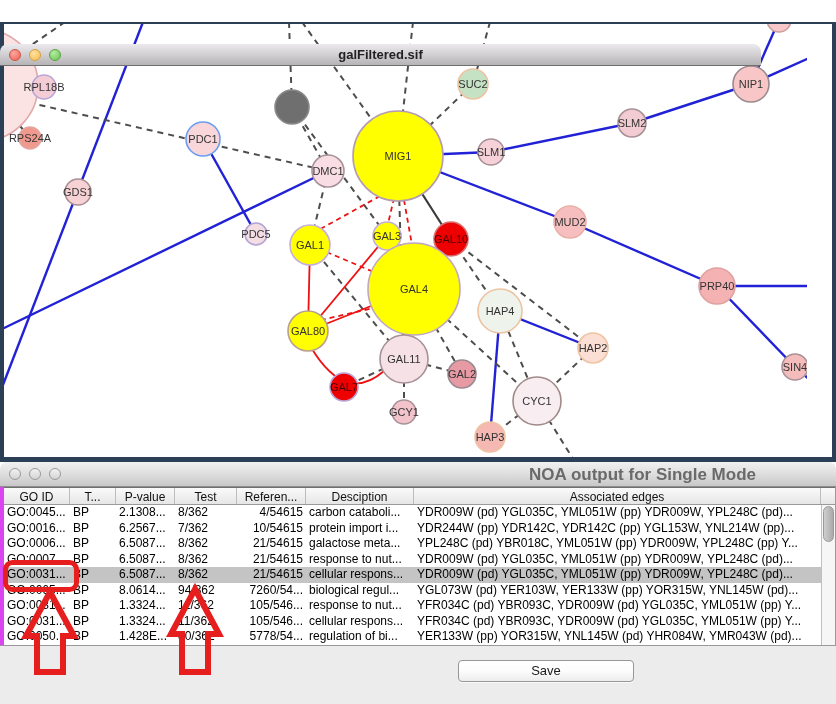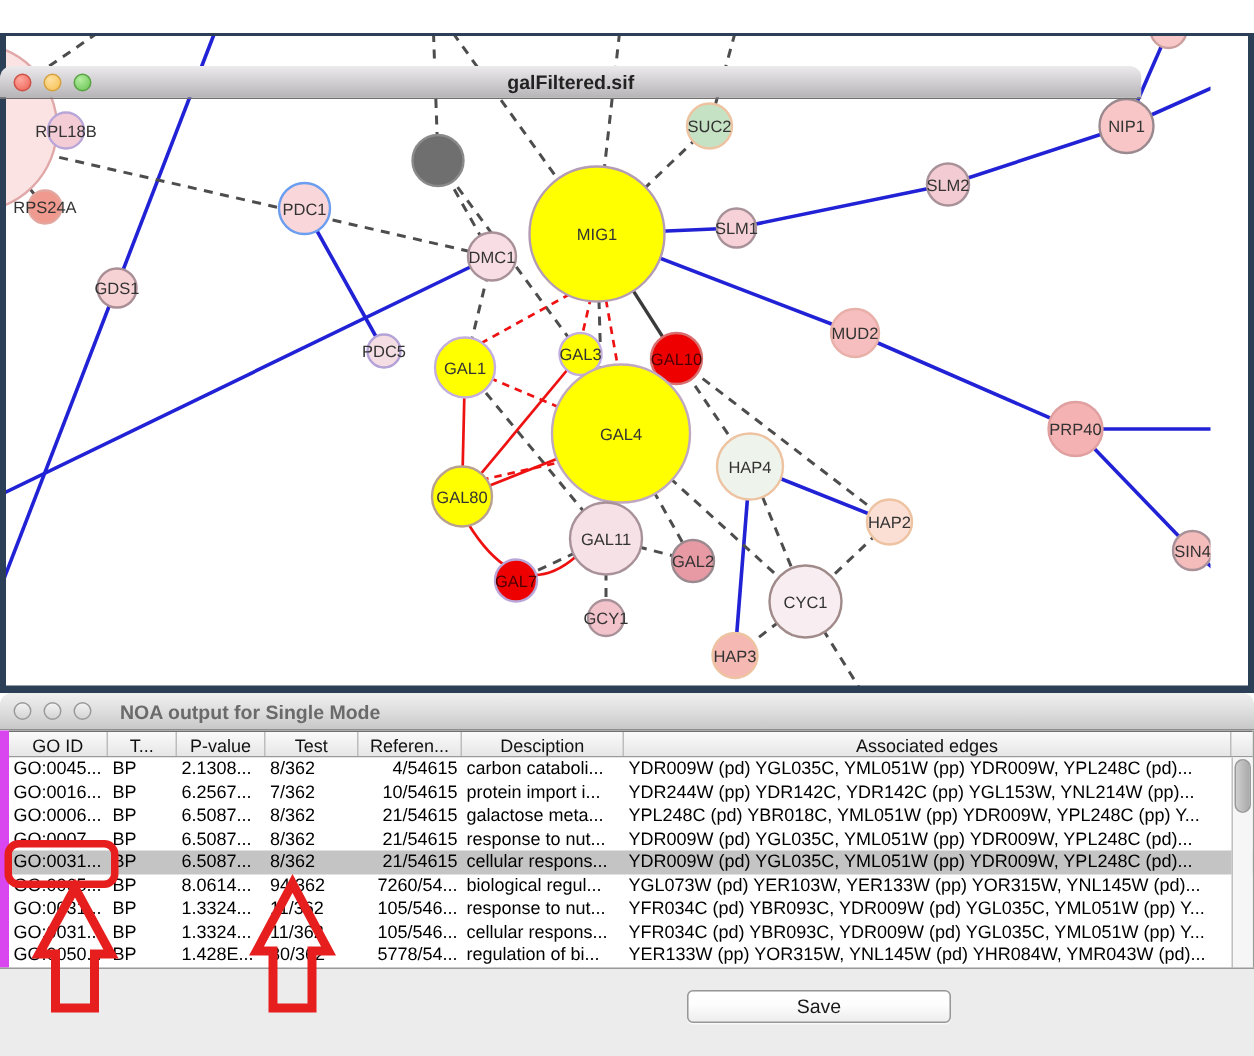--- a/index.html
+++ b/index.html
@@ -39,25 +39,25 @@
     background:#ececec;border-radius:8px 8px 0 0;
   }
   .titlebar2{
     position:absolute;top:0;left:0;width:836px;height:25px;
     background:linear-gradient(#f0f0f0 0%,#dcdcdc 55%,#c8c8c8 100%);
     border-bottom:1px solid #8d8d8d;border-radius:8px 8px 0 0;box-sizing:border-box;
   }
   .traffic2{position:absolute;left:9px;top:6px;display:flex;gap:8px;}
   .title-text2{
     position:absolute;left:80px;right:80px;top:0;height:37px;line-height:25px;
-    text-align:left;font-size:13px;font-weight:bold;color:#6a6a6a;white-space:nowrap;
+    text-align:right;font-size:17px;font-weight:bold;color:#6a6a6a;white-space:nowrap;
   }
   .noa-table{
     position:absolute;top:25px;left:0;width:836px;
-    border-left:6px solid #d946ef;border-right:1px solid #9a9a9a;box-sizing:border-box;
+    border-left:4px solid #d946ef;border-right:1px solid #9a9a9a;box-sizing:border-box;
     background:#fff;
   }
   .thead{
     display:flex;height:18px;line-height:18px;
     background:linear-gradient(#fafafa,#e6e6e6);
     border-top:1px solid #6f6f6f;border-bottom:1px solid #9a9a9a;box-sizing:border-box;
     font-size:12px;color:#111;
   }
   .th{
     text-align:center;white-space:nowrap;overflow:hidden;box-sizing:border-box;

